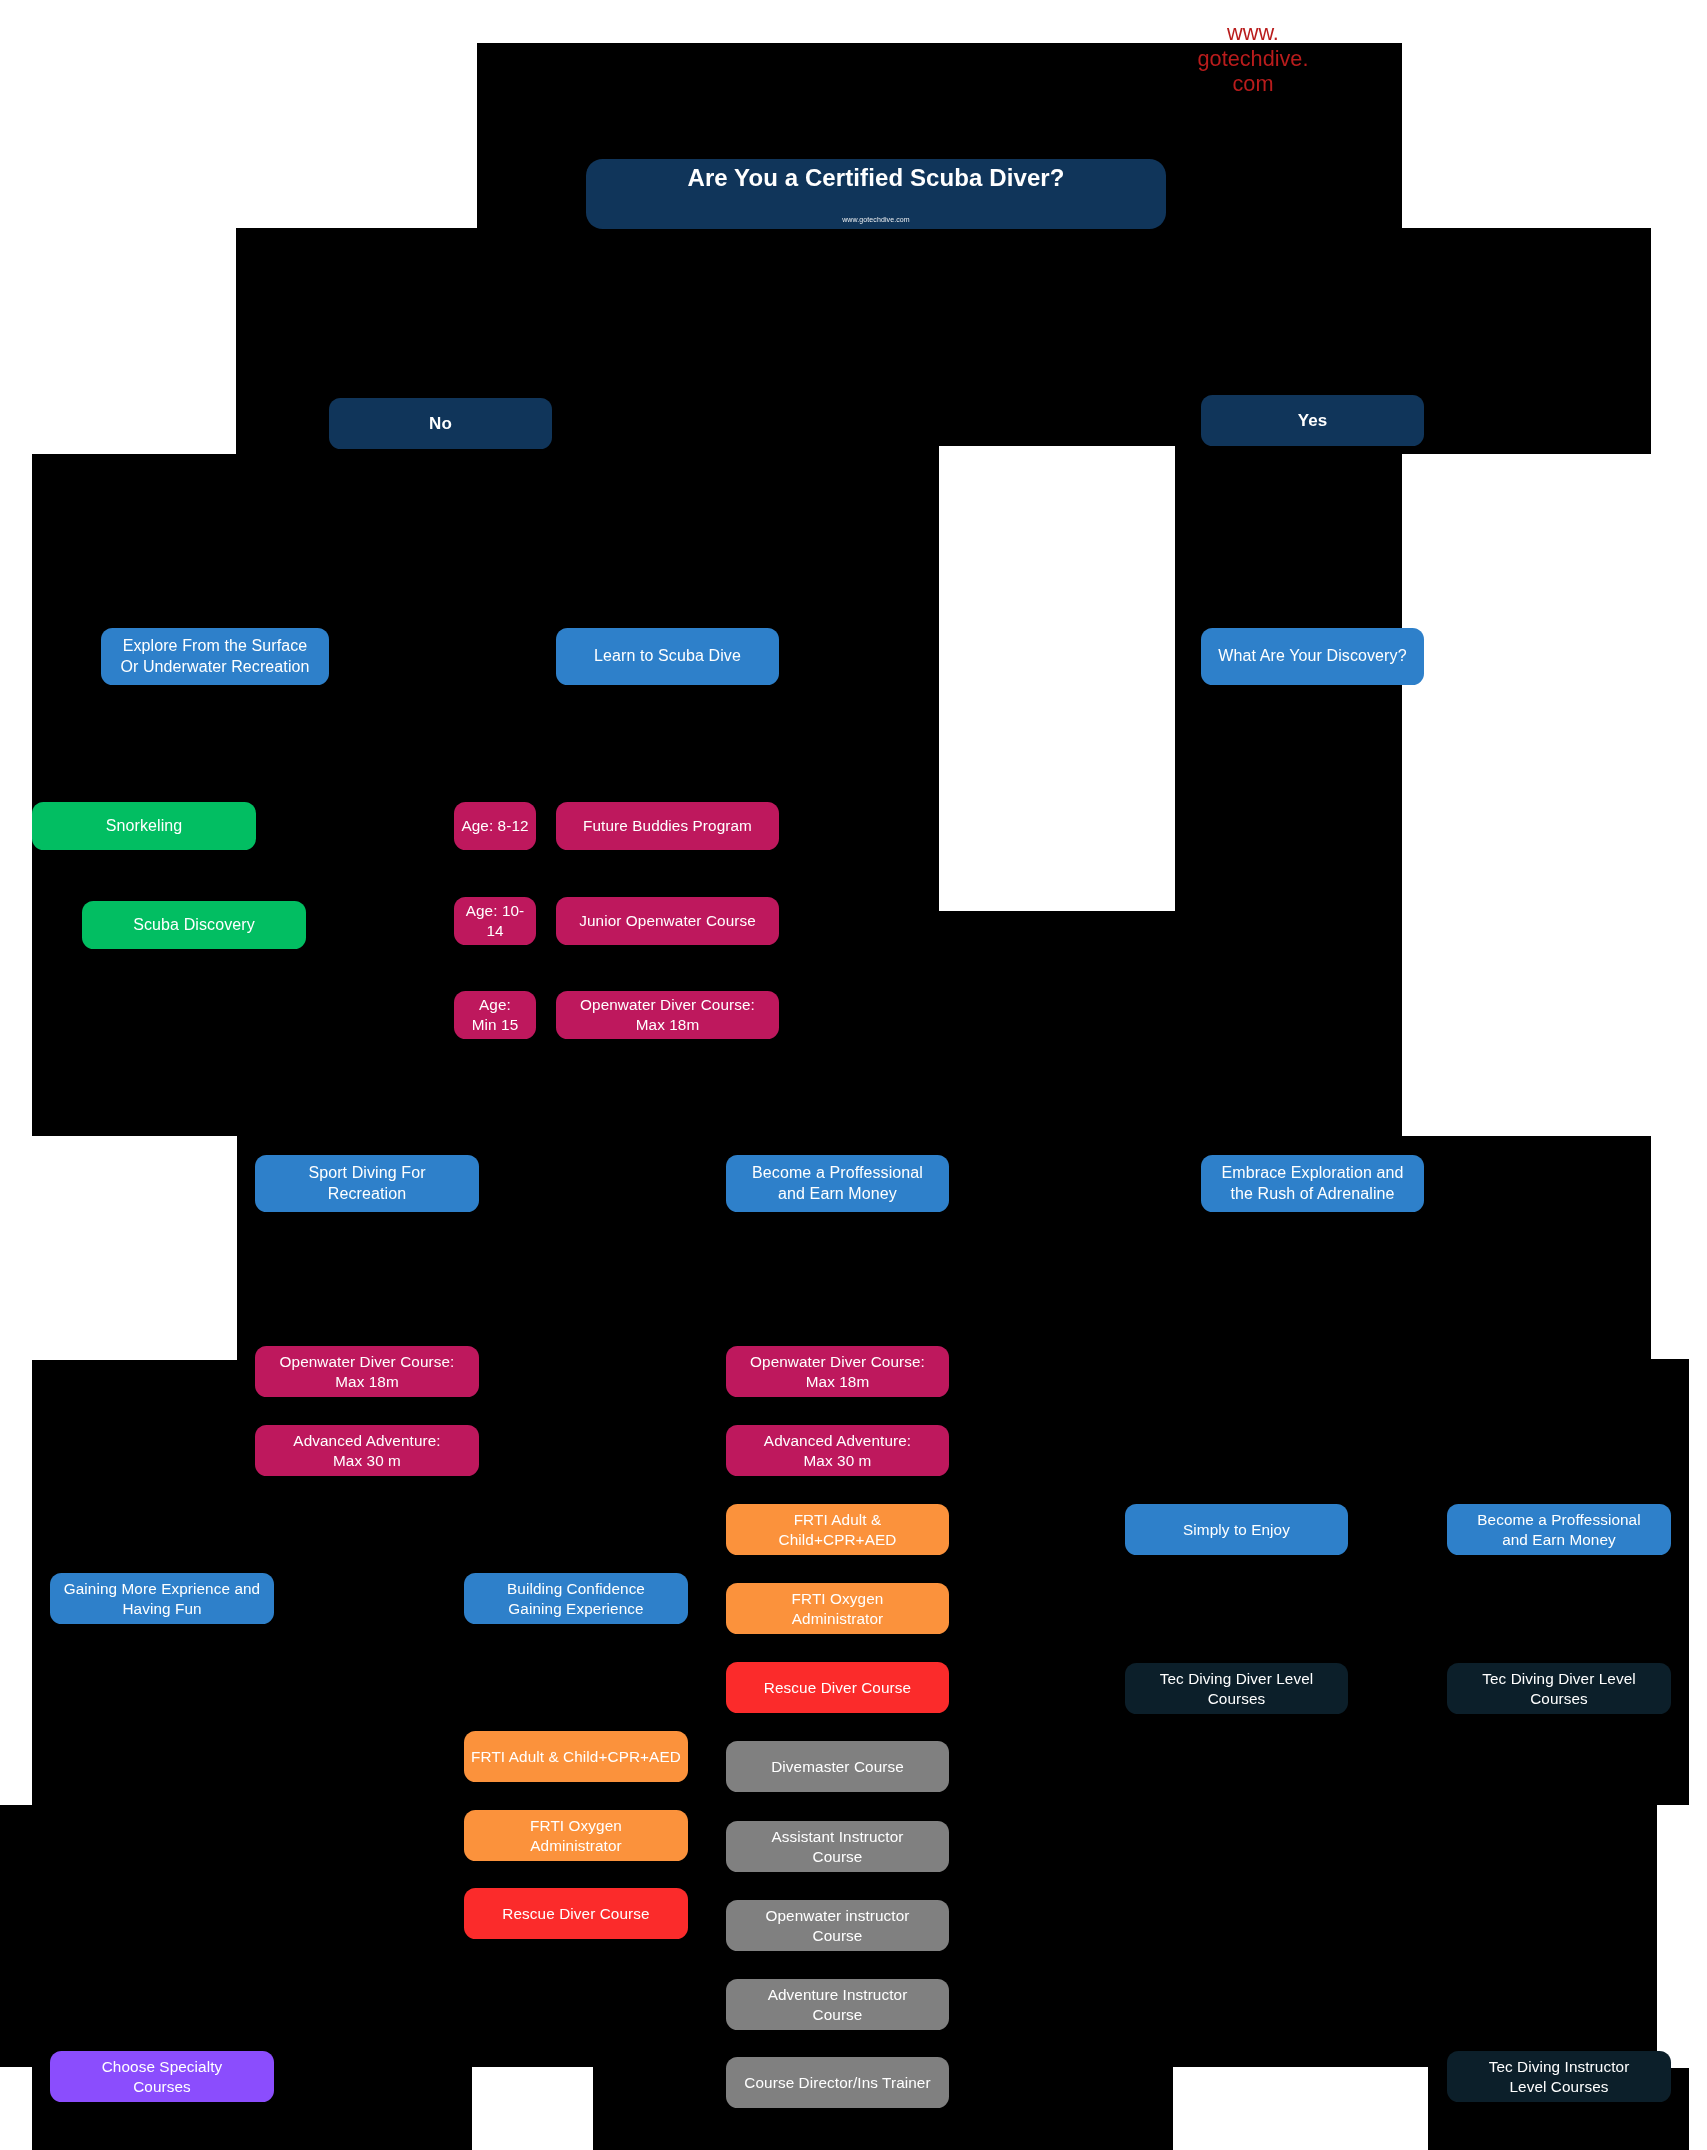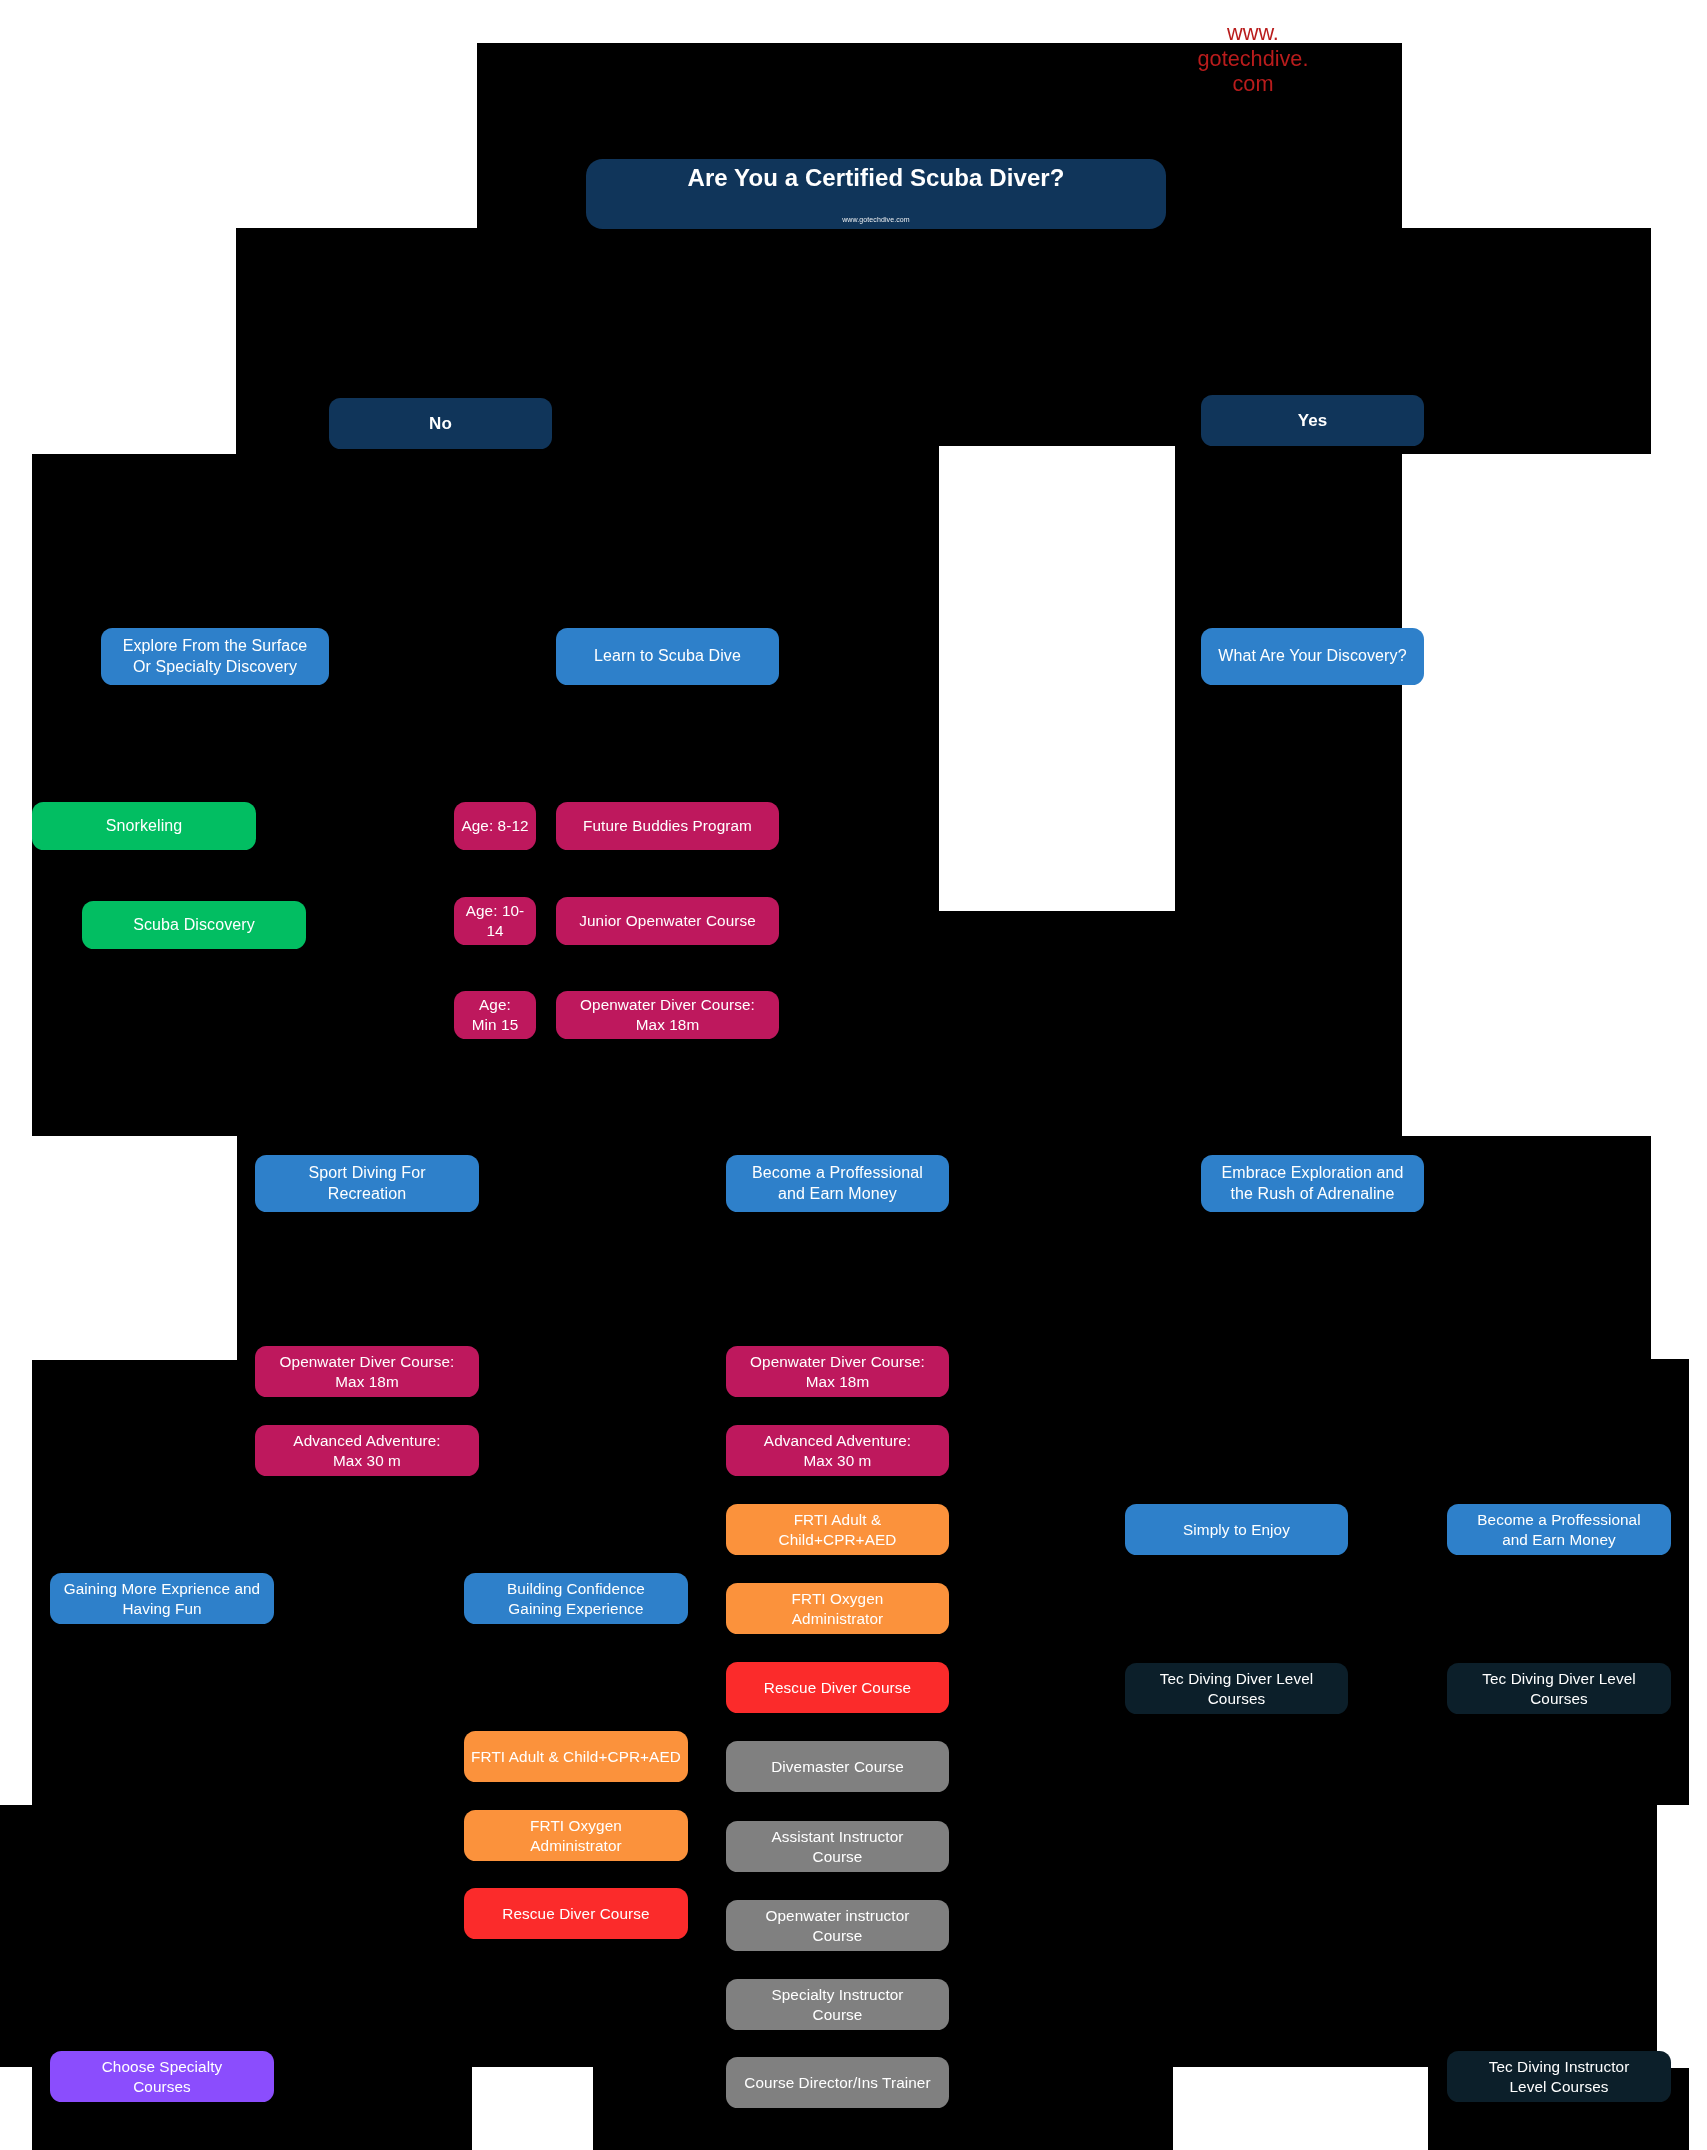--- a/index.html
+++ b/index.html
@@ -99,21 +99,21 @@
 
   <div class="node n-navy title-node" style="left:586px; top:159px; width:580px; height:70px;gap:16px;">
     <span class="title-main">Are You a Certified Scuba Diver?</span>
     <span class="title-sub">www.gotechdive.com</span>
   </div>
 
   <div class="node n-navy yn" style="left:329px; top:398px; width:223px; height:51px;">No</div>
   <div class="node n-navy yn" style="left:1201px; top:395px; width:223px; height:51px;">Yes</div>
 
   <div class="node n-blue f25" style="left:101px;  top:628px;  width:228px; height:57px;">Explore From the Surface
-Or Specialty Discovery</div>
+Or Underwater Recreation</div>
   <div class="node n-blue f25" style="left:556px;  top:628px;  width:223px; height:57px;">Learn to Scuba Dive</div>
   <div class="node n-blue f25" style="left:1201px; top:628px;  width:223px; height:57px;">What Are Your Discovery?</div>
 
   <div class="node n-green f25" style="left:32px;  top:802px; width:224px; height:48px;">Snorkeling</div>
   <div class="node n-green f25" style="left:82px; top:901px; width:224px; height:48px;">Scuba Discovery</div>
 
   <div class="node n-lblue f24" style="left:454px; top:802px; width:82px; height:48px;">Age: 8-12</div>
   <div class="node n-lblue f24" style="left:556px; top:802px; width:223px; height:48px;">Future Buddies Program</div>
 
   <div class="node n-lblue f24" style="left:454px; top:897px; width:82px; height:48px;">Age: 10-14</div>
@@ -154,21 +154,21 @@
   <div class="node n-orange f24" style="left:726px; top:1504px; width:223px; height:51px;">FRTI Adult &amp;
 Child+CPR+AED</div>
   <div class="node n-orange f24" style="left:726px; top:1583px; width:223px; height:51px;">FRTI Oxygen
 Administrator</div>
   <div class="node n-red    f24" style="left:726px; top:1662px; width:223px; height:51px;">Rescue Diver Course</div>
   <div class="node n-grey   f24" style="left:726px; top:1741px; width:223px; height:51px;">Divemaster Course</div>
   <div class="node n-grey   f24" style="left:726px; top:1821px; width:223px; height:51px;">Assistant Instructor
 Course</div>
   <div class="node n-grey   f24" style="left:726px; top:1900px; width:223px; height:51px;">Openwater instructor
 Course</div>
-  <div class="node n-grey   f24" style="left:726px; top:1979px; width:223px; height:51px;">Specialty Instructor
+  <div class="node n-grey   f24" style="left:726px; top:1979px; width:223px; height:51px;">Adventure Instructor
 Course</div>
   <div class="node n-grey   f24" style="left:726px; top:2057px; width:223px; height:51px;">Course Director/Ins Trainer</div>
 
   <div class="node n-blue f24" style="left:1125px; top:1504px; width:223px; height:51px;">Simply to Enjoy</div>
   <div class="node n-blue f24" style="left:1447px; top:1504px; width:224px; height:51px;">Become a Proffessional
 and Earn Money</div>
   <div class="node n-dark f24" style="left:1125px; top:1663px; width:223px; height:51px;">Tec Diving Diver Level
 Courses</div>
   <div class="node n-dark f24" style="left:1447px; top:1663px; width:224px; height:51px;">Tec Diving Diver Level
 Courses</div>

